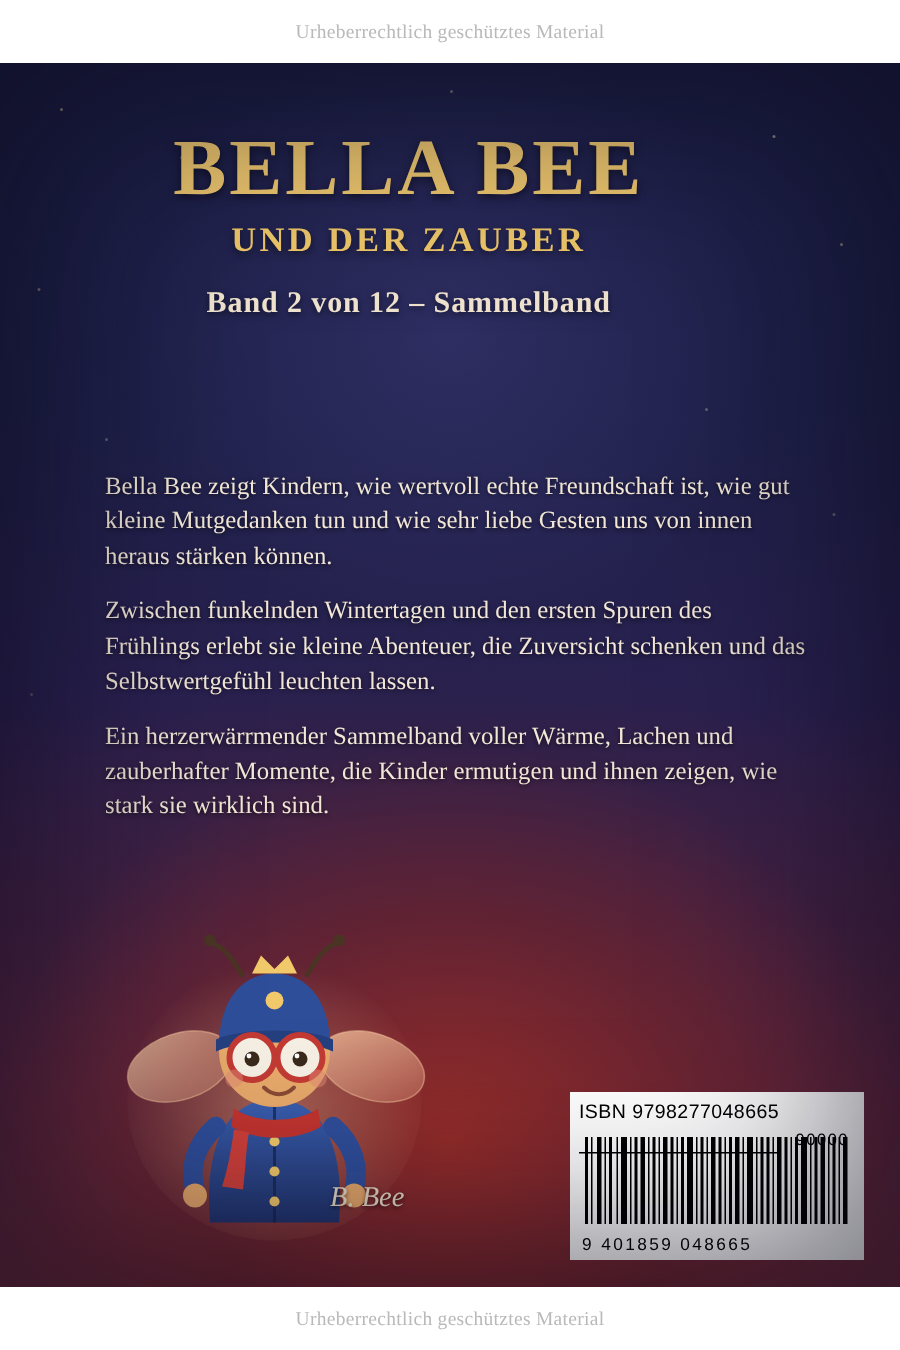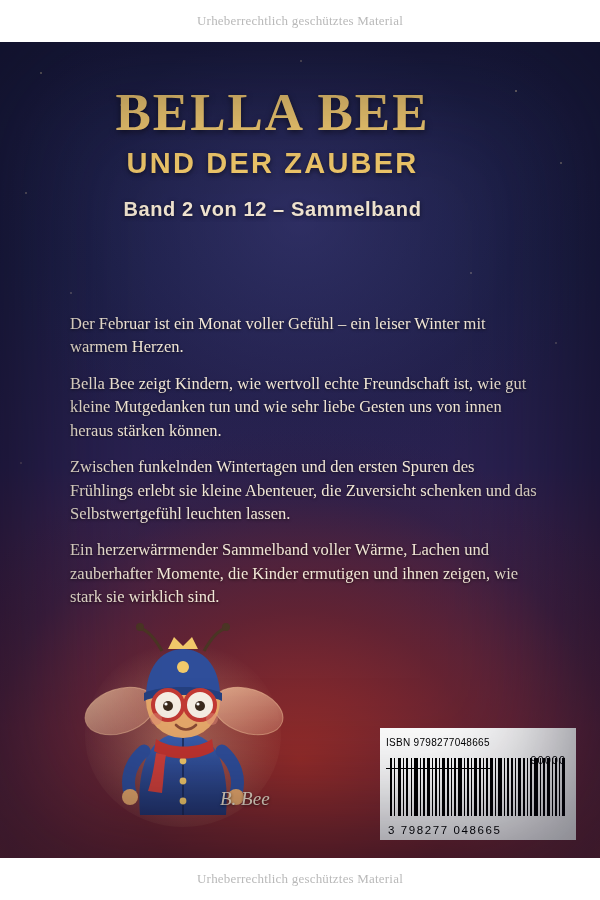--- a/index.html
+++ b/index.html
@@ -79,41 +79,41 @@
   .title-main {
     font-family: "Liberation Serif", serif;
     font-weight: bold;
     font-size: 53px;
     line-height: 1.0;
     letter-spacing: 2px;
     color: #f3cb70;
     text-shadow: 0 2px 6px rgba(0,0,0,0.55);
   }
   .title-sub1 {
-    font-family: Liberation Sans, sans-serif;
+    font-family: Liberation Serif, serif;
     font-weight: bold;
-    font-size: 29px;
+    font-size: 23px;
     line-height: 1.15;
     letter-spacing: 2.2px;
     margin-top: 8px;
     color: #f0c86a;
     text-shadow: 0 2px 5px rgba(0,0,0,0.5);
   }
   .title-sub2 {
     font-family: "Liberation Serif", serif;
     font-weight: bold;
     font-size: 40px;
     line-height: 1.1;
     letter-spacing: 2px;
     margin-top: 6px;
     color: #f3cb70;
     text-shadow: 0 2px 6px rgba(0,0,0,0.55);
   }
   .series-line {
-    font-family: Liberation Sans, sans-serif;
+    font-family: Liberation Serif, serif;
     font-size: 20px;
     font-weight: bold;
     letter-spacing: 0.6px;
     margin-top: 18px;
     color: #efe3cf;
     text-shadow: 0 1px 4px rgba(0,0,0,0.55);
   }
 
   
   .blurb {
@@ -154,21 +154,21 @@
     right: 24px;
     bottom: 18px;
     width: 196px;
     height: 112px;
     background: #ffffff;
     padding: 4px 6px 3px 6px;
     box-sizing: border-box;
   }
   .barcode-isbn {
     font-family: "Liberation Sans", sans-serif;
-    font-size: 10px;
+    font-size: 13px;
     color: #000;
     letter-spacing: 0.3px;
     border-bottom: 1px solid #000;
     padding-bottom: 20px;
     display: inline-block;
   }
   .barcode-right {
     position: absolute;
     right: 10px;
     top: 26px;
@@ -223,21 +223,20 @@
       <div class="star" style="left:20px;  top:420px; width:2px; height:2px; opacity:.25;"></div>
     </div>
 
     <div class="title-block">
       <div class="title-main">BELLA BEE</div>
       <div class="title-sub1">UND DER ZAUBER</div>
       <div class="series-line">Band 2 von 12 – Sammelband</div>
     </div>
 
     <div class="blurb">
-      <p>Der Februar ist ein Monat voller Gefühl – ein leiser Winter mit warmem Herzen.</p>
       <p>Bella Bee zeigt Kindern, wie wertvoll echte Freundschaft ist, wie gut kleine Mutgedanken tun und wie sehr liebe Gesten uns von innen heraus stärken können.</p>
       <p>Zwischen funkelnden Wintertagen und den ersten Spuren des Frühlings erlebt sie kleine Abenteuer, die Zuversicht schenken und das Selbstwertgefühl leuchten lassen.</p>
       <p>Ein herzerwärrmender Sammelband voller Wärme, Lachen und zauberhafter Momente, die Kinder ermutigen und ihnen zeigen, wie stark sie wirklich sind.</p>
     </div>
 
     <div class="character">
       <svg viewBox="0 0 210 215" width="210" height="215" xmlns="http://www.w3.org/2000/svg">
         <defs>
           <radialGradient id="glow" cx="50%" cy="55%" r="55%">
             <stop offset="0%" stop-color="#ffd9a0" stop-opacity="0.35"></stop>
@@ -344,21 +343,21 @@
         <span style="left:140px; width:2px;"></span>
         <span style="left:144px; width:4px;"></span>
         <span style="left:150px; width:1px;"></span>
         <span style="left:153px; width:2px;"></span>
         <span style="left:157px; width:3px;"></span>
         <span style="left:162px; width:1px;"></span>
         <span style="left:165px; width:2px;"></span>
         <span style="left:169px; width:1px;"></span>
         <span style="left:172px; width:3px;"></span>
       </div>
-      <div class="barcode-digits">3 798277 048665</div>
+      <div class="barcode-digits">9 401859 048665</div>
     </div>
 
     <div class="vignette"></div>
   </div>
 
   <div class="watermark bottom">Urheberrechtlich geschütztes Material</div>
 
 </div>
 
 </body></html>

